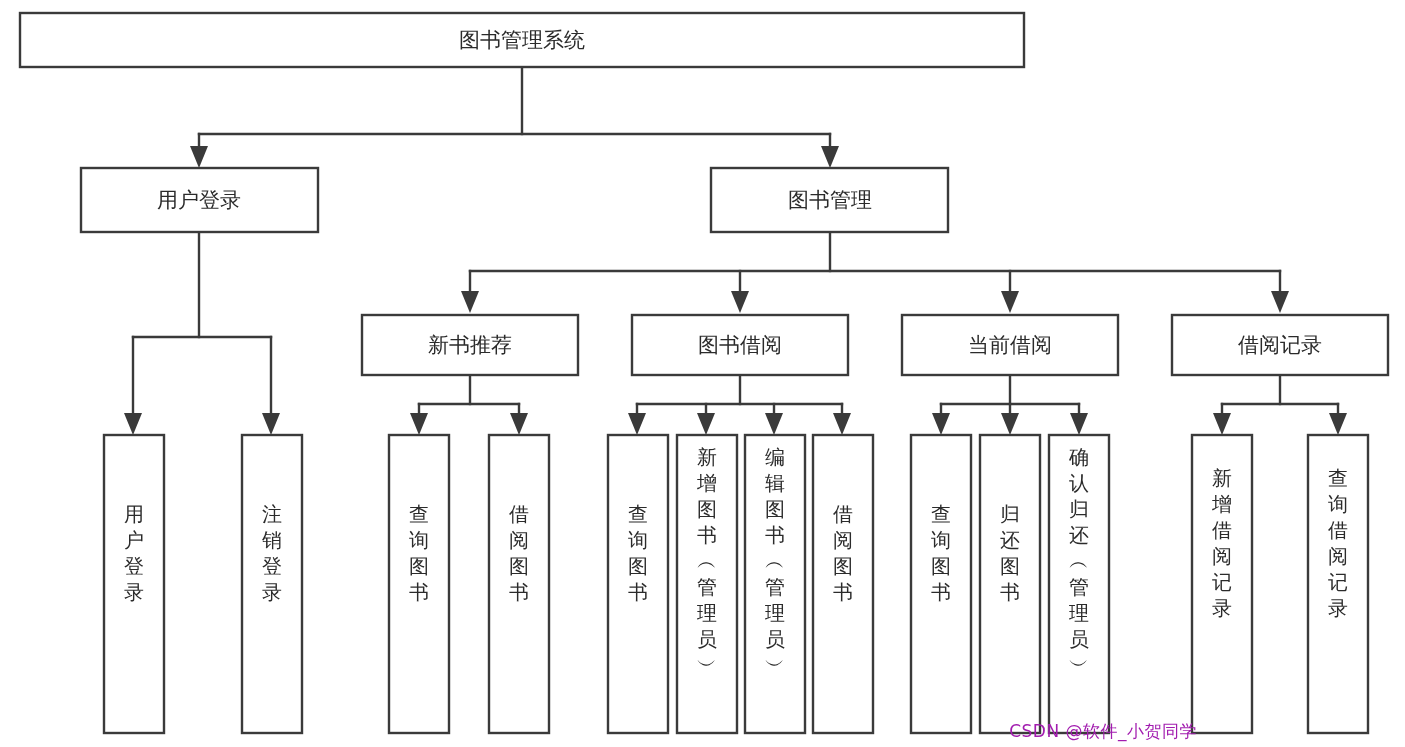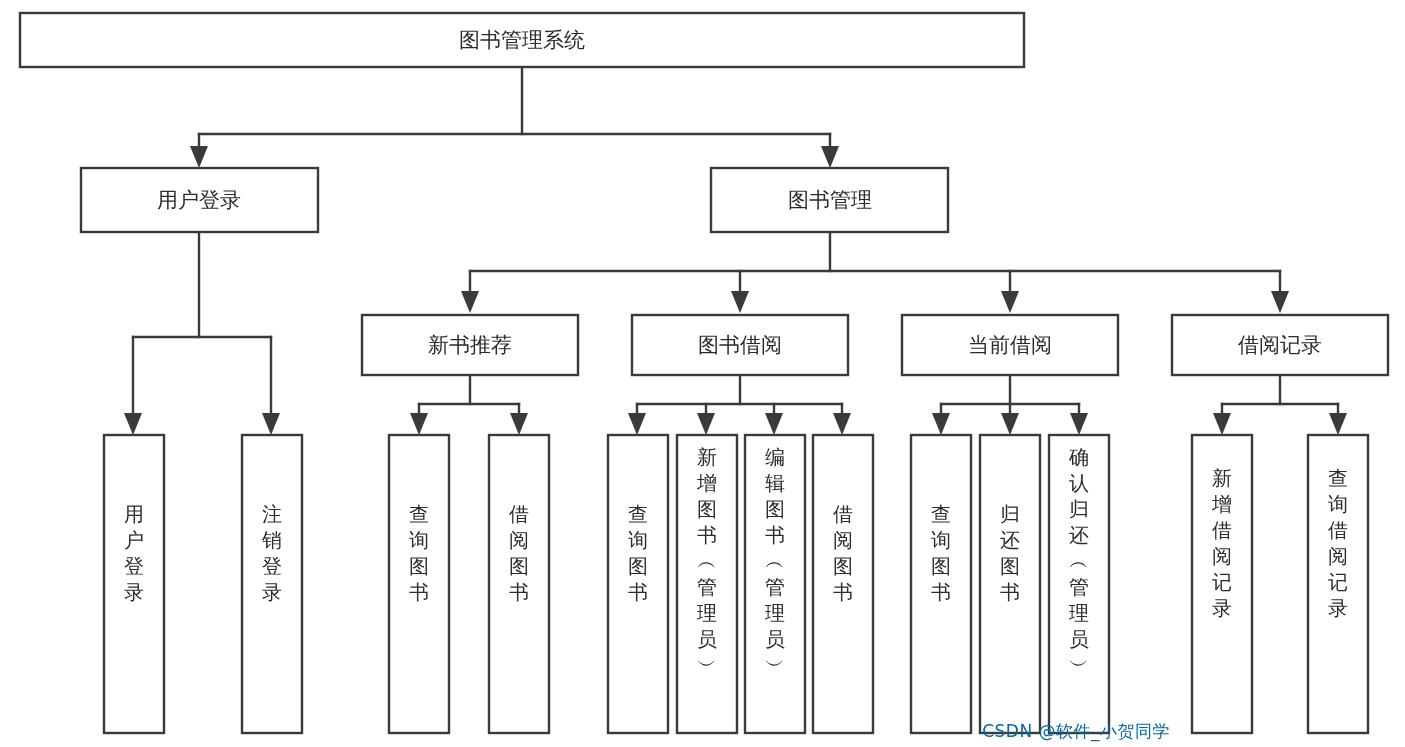--- a/index.html
+++ b/index.html
@@ -10,20 +10,21 @@
   body {
     width: 1405px;
     height: 747px;
     font-family: "DejaVu Sans", "Liberation Sans", sans-serif;
     overflow: hidden;
   }
   #diagram-root {
     position: relative;
     width: 1184px;
     height: 747px;
+    padding-left: 27px;
   }
   svg.flow {
     position: absolute;
     top: 0;
     left: 0;
     width: 1405px;
     height: 747px;
   }
   .node-rect {
     fill: #ffffff;
@@ -51,21 +52,21 @@
     fill: #2b2b2b;
     font-size: 20px;
     text-anchor: middle;
   }
   .watermark {
     position: absolute;
     right: 14px;
     bottom: 4px;
     font-family: "DejaVu Sans", "Liberation Sans", sans-serif;
     font-size: 17px;
-    color: #0369a1;
+    color: #a21caf;
     letter-spacing: 0.5px;
     white-space: nowrap;
     pointer-events: none;
   }
 </style>
 </head>
 <body>
 
 <div id="diagram-root">
 

